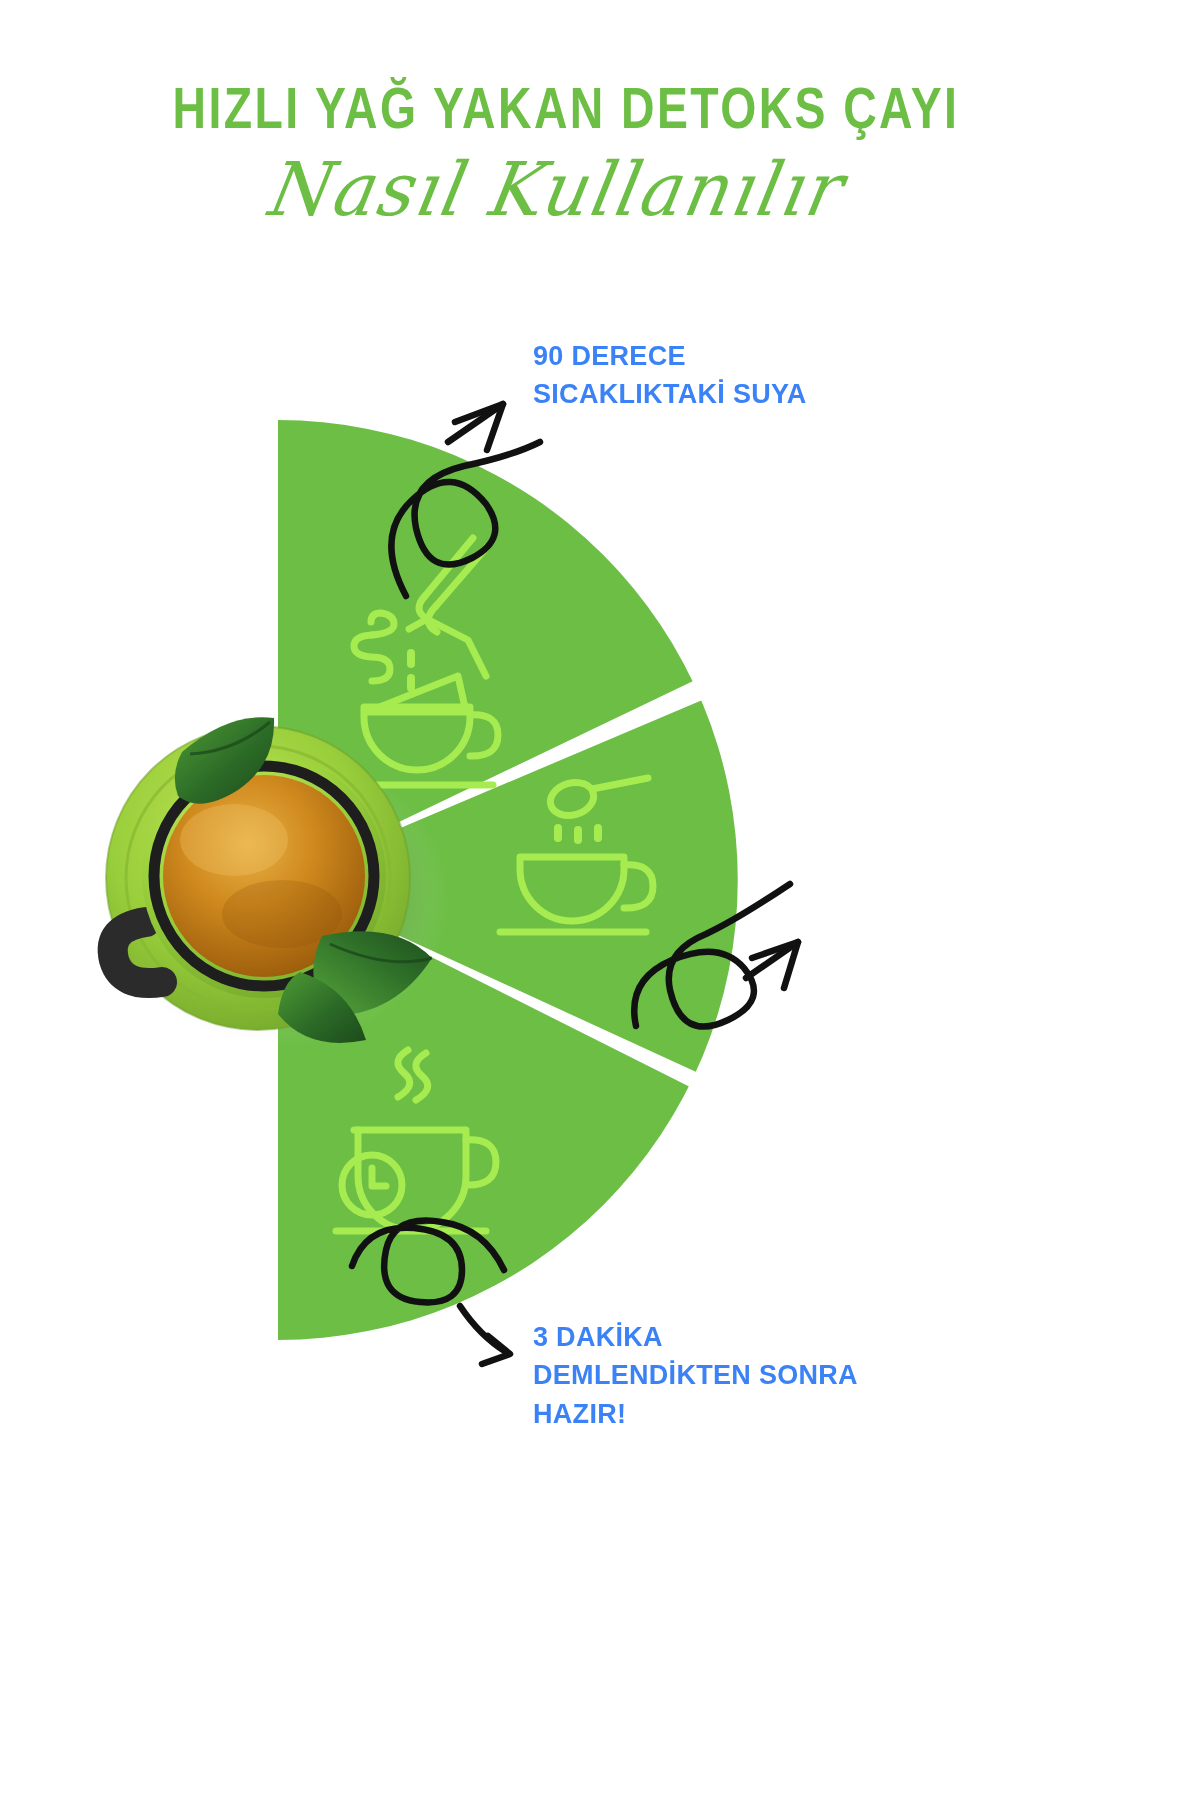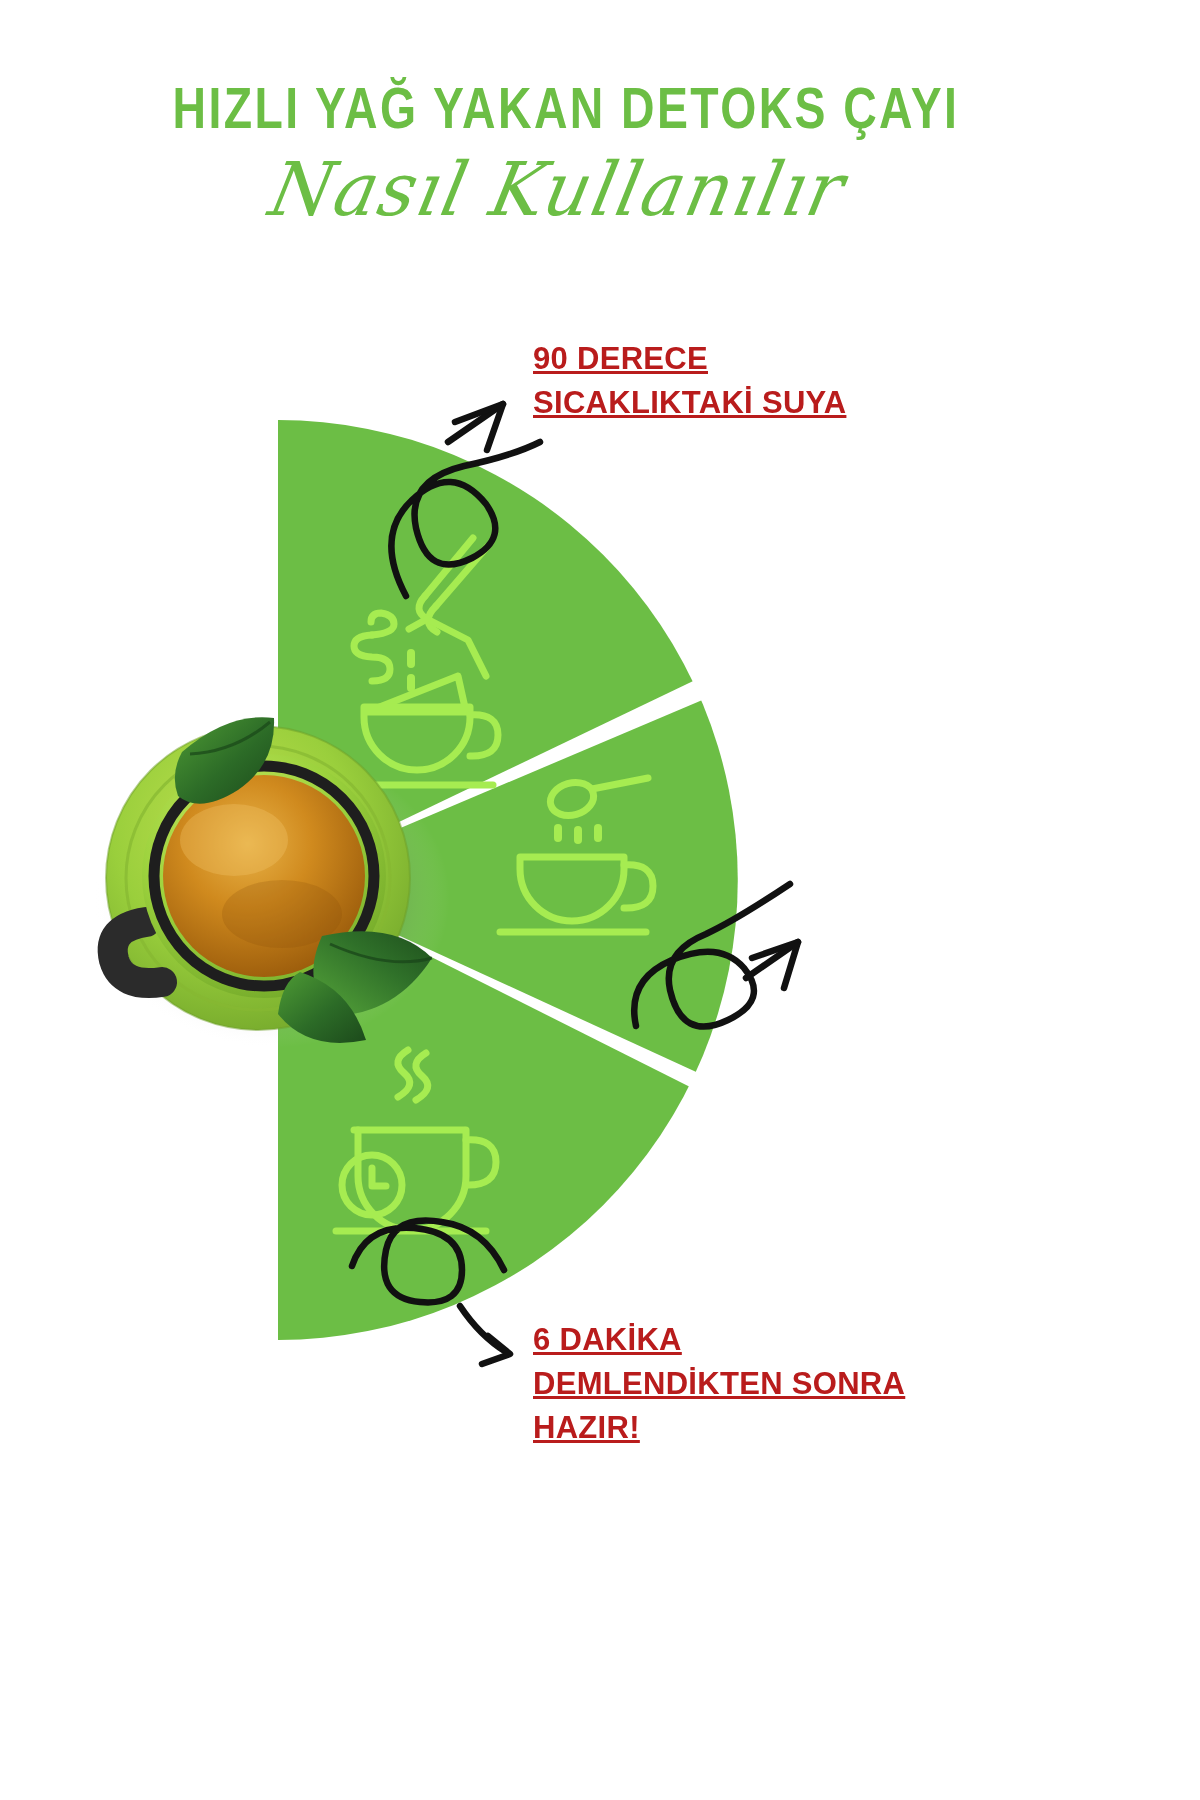--- a/index.html
+++ b/index.html
@@ -45,28 +45,27 @@
 
   
   #fan{position:absolute;left:0;top:0;width:1200px;height:1800px;pointer-events:none;}
 
   
   #photo{position:absolute;left:86px;top:690px;width:400px;height:380px;}
 
   
   .label{
     position:absolute;
-    color:#b91c1c;
+    color:#3b82f6;
     font-family:"Liberation Sans",sans-serif;
     font-weight:700;
-    font-size:31px;
+    font-size:27px;
     line-height:1.42;
     letter-spacing:0.3px;
     white-space:pre-line;
-    text-decoration:underline;
   }
   #label-1{left:533px;top:337px;}
   #label-2{left:776px;top:783px;}
   #label-3{left:533px;top:1318px;}
 
   
   #arrows{position:absolute;left:0;top:0;width:1200px;height:1800px;pointer-events:none;}
 </style>
 </head>
 <body>
@@ -231,17 +230,17 @@
       <path d="M352 1266 q14 -42 62 -38 q48 4 48 42 q0 36 -42 32 q-44 -4 -34 -52 q8 -36 56 -28 q42 6 62 48"></path>
       <path d="M460 1306 q20 30 46 46"></path>
       <path d="M488 1336 L510 1354 L482 1364"></path>
     </g>
   </svg>
 
   <div class="label" id="label-1">90 DERECE
 SICAKLIKTAKİ SUYA</div>
 
 
-  <div class="label" id="label-3">6 DAKİKA
+  <div class="label" id="label-3">3 DAKİKA
 DEMLENDİKTEN SONRA
 HAZIR!</div>
 
 </div>
 
 </body></html>

